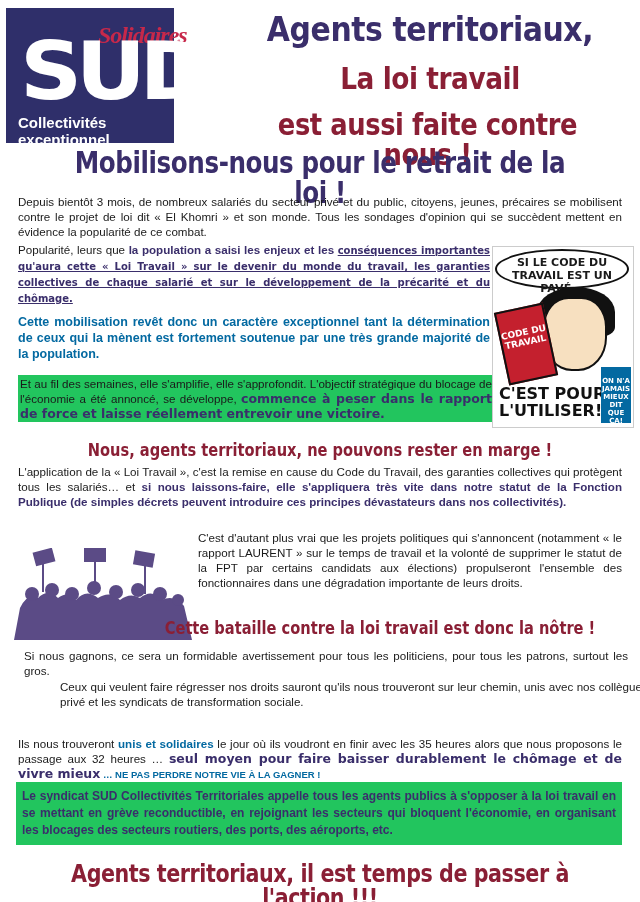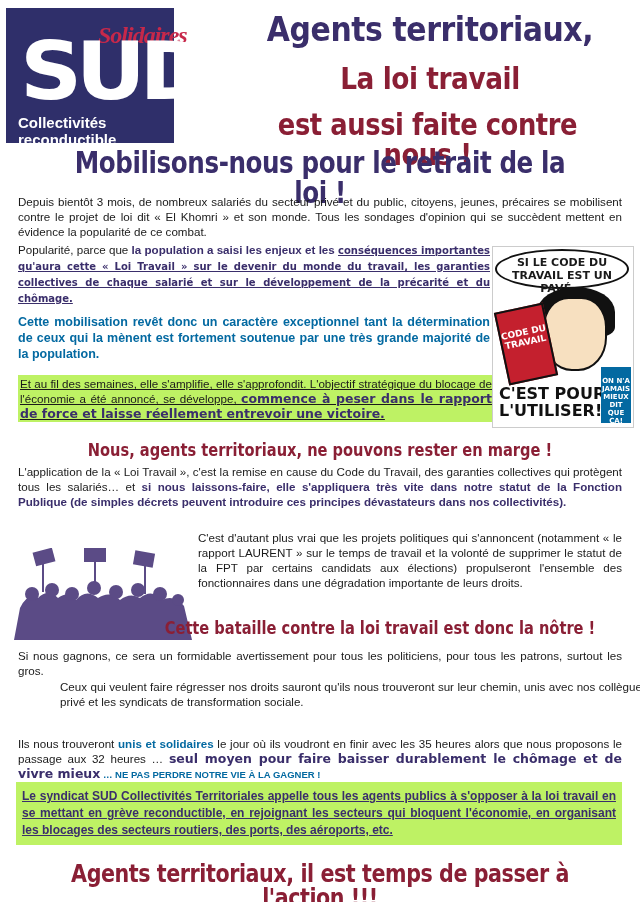--- a/index.html
+++ b/index.html
@@ -11,50 +11,50 @@
   .logo .ct { position:absolute; left:12px; top:106px; font-family:"Liberation Sans", sans-serif; font-weight:bold; font-size:15px; color:#ffffff; }
   .h-title { font-family:"DejaVu Sans", sans-serif; font-weight:bold; text-align:center; letter-spacing:-0.5px; line-height:1; }
   .t1 { left:225px; top:12px; width:410px; font-size:34px; color:#3a2e6b; transform:scaleX(0.88); transform-origin:center; }
   .t2 { left:225px; top:64px; width:410px; font-size:30px; color:#8a1f35; transform:scaleX(0.88); }
   .t3 { left:215px; top:110px; width:425px; font-size:30px; color:#8a1f35; transform:scaleX(0.86); }
   .t4 { left:0px; top:148px; width:640px; font-size:30px; color:#3a2e6b; transform:scaleX(0.82); }
   .para { font-family:"Liberation Sans", sans-serif; font-size:11.6px; line-height:15px; text-align:justify; }
   .b-purple { color:#3a2e6b; font-weight:bold; }
   .b-maroon { color:#0369a1; font-weight:bold; }
   .b-dark { color:#3a2e6b; font-weight:bold; font-family:"DejaVu Sans", sans-serif; }
-  .hl { background:#bef264;text-decoration:underline; }
+  .hl { background:#22c55e; }
   .h2 { font-family:"DejaVu Sans", sans-serif; font-weight:bold; color:#8a1f35; text-align:center; transform:scaleX(0.86); }
   .cartoon { left:492px; top:246px; width:140px; height:180px; background:#ffffff; border:1px solid #ccc; }
   .bubble { position:absolute; left:2px; top:2px; width:134px; height:40px; background:#fff; border:2px solid #111; border-radius:50%; font-family:"DejaVu Sans", sans-serif; font-weight:bold; font-size:11px; text-align:center; line-height:13px; padding-top:5px; box-sizing:border-box; }
   .book { position:absolute; left:8px; top:60px; width:50px; height:74px; background:#c4202e; border:2px solid #111; transform:rotate(-12deg); color:#fff; font-size:9px; font-weight:bold; text-align:center; padding-top:18px; box-sizing:border-box; }
   .face { position:absolute; left:50px; top:50px; width:60px; height:70px; background:#f7e0c0; border:2px solid #111; border-radius:40% 40% 45% 45%; }
   .hair { position:absolute; left:44px; top:40px; width:78px; height:50px; background:#111; border-radius:50% 50% 20% 20%; }
   .caption { position:absolute; left:6px; top:138px; font-family:"DejaVu Sans", sans-serif; font-weight:bold; font-size:16px; line-height:17px; color:#111; }
   .badge { position:absolute; right:2px; top:120px; width:30px; height:56px; background:#0369a1; color:#fff; font-size:7px; font-weight:bold; text-align:center; padding-top:10px; box-sizing:border-box; }
   .crowd { left:14px; top:548px; width:178px; height:92px; }
   .footer-title { left:0; top:862px; width:640px; font-size:24px; color:#8a1f35; transform:scaleX(0.86); }
 </style>
 </head>
 <body>
 
 <div class="abs logo">
   <span class="solid">Solidaires</span>
   <span class="sud">SUD</span>
-  <span class="ct">Collectivités reconductible</span>
+  <span class="ct">Collectivités exceptionnel</span>
 </div>
 
 <div class="abs h-title t1">Agents territoriaux,</div>
 <div class="abs h-title t2">La loi travail</div>
 <div class="abs h-title t3">est aussi faite contre nous !</div>
 <div class="abs h-title t4">Mobilisons-nous pour le retrait de la loi !</div>
 
 <div class="abs para" style="left:18px; top:194px; width:604px;">Depuis bientôt 3 mois, de nombreux salariés du secteur privé et du public, citoyens, jeunes, précaires se mobilisent contre le projet de loi dit « El Khomri » et son monde. Tous les sondages d'opinion qui se succèdent mettent en évidence la popularité de ce combat.</div>
 
 <div class="abs para" style="left:18px; top:242px; width:472px;">
-  <span>Popularité, parce que </span><span class="b-purple" style="font-weight:bold;">la population a saisi les enjeux et les </span><span class="b-dark" style="font-size:10px;text-decoration:underline;">conséquences importantes qu'aura cette « Loi Travail » sur le devenir du monde du travail, les garanties collectives de chaque salarié et sur le développement de la précarité et du chômage.</span>
+  <span>Popularité, leurs que </span><span class="b-purple" style="font-weight:bold;">la population a saisi les enjeux et les </span><span class="b-dark" style="font-size:10px;text-decoration:underline;">conséquences importantes qu'aura cette « Loi Travail » sur le devenir du monde du travail, les garanties collectives de chaque salarié et sur le développement de la précarité et du chômage.</span>
 </div>
 
 <div class="abs para b-maroon" style="left:18px; top:314px; width:472px; font-size:12.5px; line-height:16px;">Cette mobilisation revêt donc un caractère exceptionnel tant la détermination de ceux qui la mènent est fortement soutenue par une très grande majorité de la population.</div>
 
 <div class="abs para hl" style="left:18px; top:375px; width:472px; padding:1px 2px;">
   <span>Et au fil des semaines, elle s'amplifie, elle s'approfondit. L'objectif stratégique du blocage de l'économie a été annoncé, se développe, </span><span class="b-dark" style="font-size:12.5px;">commence à peser dans le rapport de force et laisse réellement entrevoir une victoire.</span>
 </div>
 
 <div class="abs cartoon">
   <div class="bubble">SI LE CODE DU TRAVAIL EST UN PAVÉ...</div>
@@ -92,21 +92,21 @@
     <circle cx="80" cy="40" r="7"></circle>
       <circle cx="102" cy="44" r="7"></circle>
       <circle cx="124" cy="42" r="7"></circle>
     <circle cx="146" cy="46" r="7"></circle>
       <circle cx="164" cy="52" r="6"></circle>
   </g>
 </svg>
 
 <div class="abs h2" style="left:120px; top:618px; width:520px; font-size:17px;">Cette bataille contre la loi travail est donc la nôtre !</div>
 
-<div class="abs para" style="left:18px; top:648px; width:604px;">Si nous gagnons, ce sera un formidable avertissement pour tous les politiciens, pour tous les patrons, surtout les gros.</div>
+<div class="abs para" style="left:24px; top:648px; width:604px;">Si nous gagnons, ce sera un formidable avertissement pour tous les politiciens, pour tous les patrons, surtout les gros.</div>
 <div class="abs para" style="left:32px; top:679px; width:604px;margin-left:28px;">Ceux qui veulent faire régresser nos droits sauront qu'ils nous trouveront sur leur chemin, unis avec nos collègues du privé et les syndicats de transformation sociale.</div>
 <div class="abs para" style="left:18px; top:710px; width:604px;margin-top:26px;">
   <span>Ils nous trouveront </span><span class="b-maroon">unis et solidaires</span><span> le jour où ils voudront en finir avec les 35 heures alors que nous proposons le passage aux 32 heures … </span><span class="b-dark" style="font-size:12.5px;">seul moyen pour faire baisser durablement le chômage et de vivre mieux</span><span class="b-maroon" style="font-size:9.5px;"> … NE PAS PERDRE NOTRE VIE À LA GAGNER !</span>
 </div>
 
 <div class="abs para hl" style="left:16px; top:782px; width:594px; padding:6px 6px; color:#3a2e6b; font-weight:bold; font-size:12px; line-height:17px;">Le syndicat SUD Collectivités Territoriales appelle tous les agents publics à s'opposer à la loi travail en se mettant en grève reconductible, en rejoignant les secteurs qui bloquent l'économie, en organisant les blocages des secteurs routiers, des ports, des aéroports, etc.</div>
 
 <div class="abs h-title footer-title">Agents territoriaux, il est temps de passer à l'action !!!</div>
 
 </body></html>

